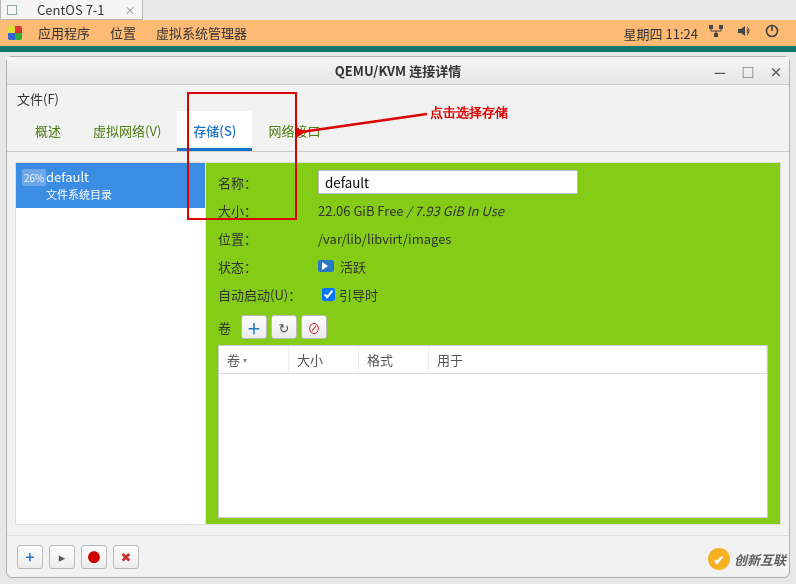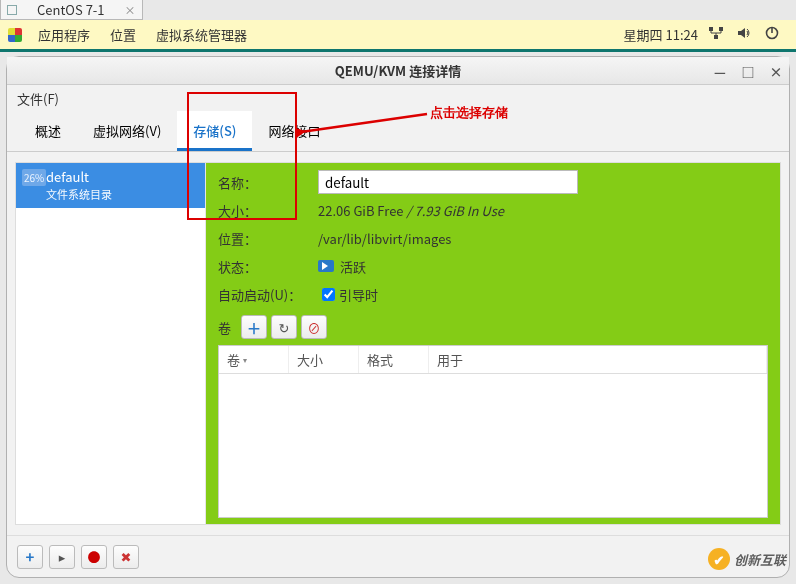--- a/index.html
+++ b/index.html
@@ -1,35 +1,35 @@
 <!DOCTYPE html>
 <html><head>
 <meta charset="utf-8">
 <style>
   * { box-sizing: border-box; font-family: "Noto Sans CJK SC", "WenQuanYi Micro Hei", sans-serif; }
   body { margin:0; padding:0; width:796px; height:584px; background:#e8e8e8; overflow:hidden; font-size:13px; color:#333; }
   .os-tab { position:absolute; top:0; left:0; background:#f5f5f5; border:1px solid #b8b8b8; border-top:none; height:20px; padding:1px 6px; display:flex; align-items:center; gap:20px; }
   .os-tab .sq { width:10px; height:10px; border:1px solid #8aa; }
   .os-tab .x { color:#888; font-size:11px; }
-  .menubar { position:absolute; top:20px; left:0; right:0; height:32px; background:#fef9c3; border-bottom:3px solid #0f766e; display:flex; align-items:center; padding:0 8px; }
+  .menubar { position:absolute; top:20px; left:0; right:0; height:32px; background:#fdba74; border-bottom:6px solid #0f766e; display:flex; align-items:center; padding:0 8px; }
   .menubar .ico { width:14px; height:14px; background:
      conic-gradient(#d33 0 25%, #3a3 0 50%, #36c 0 75%, #dd3 0);
      border-radius:2px; margin-right:6px;}
   .menubar .item { padding:0 10px; line-height:32px; }
   .menubar .spacer { flex:1; }
   .clock { margin-right:10px; }
   .tray { display:flex; gap:12px; padding-right:8px; color:#444;}
   .tray svg { width:16px; height:16px; }
-  .window { position:absolute; top:56px; left:6px; right:6px; bottom:6px; background:#f2f2f2; border:1px solid #b0b0b0; border-radius:13px; display:flex; flex-direction:column; }
+  .window { position:absolute; top:56px; left:6px; right:6px; bottom:6px; background:#f2f2f2; border:1px solid #b0b0b0; border-radius:6px; display:flex; flex-direction:column; }
   .titlebar { height:28px; background:linear-gradient(#f5f5f5,#e7e7e7); border-bottom:1px solid #ccc; display:flex; align-items:center; justify-content:center; position:relative; font-weight:bold; }
   .winbtns { position:absolute; right:6px; top:0; height:28px; display:flex; align-items:center; gap:14px; color:#555;}
   .winbtn { width:14px; height:14px; display:flex; align-items:center; justify-content:center; }
   .menurow { height:26px; padding:0 10px; display:flex; align-items:center; }
   .tabs { display:flex; padding:0 12px; gap:0; border-bottom:1px solid #ccc; }
-  .tab { padding:10px 16px 8px; color:#000000; border-bottom:3px solid transparent; }
+  .tab { padding:10px 16px 8px; color:#4d7c0f; border-bottom:3px solid transparent; }
   .tab.active { color:#1a73c9; border-bottom-color:#1a73c9; font-weight:500; background:#fff;}
   .body { flex:1; display:flex; background:#84cc16; margin:10px 8px; border:1px solid #ddd; }
   .side { width:190px; border-right:1px solid #e5e5e5; position:relative; background:#fff;}
   .pool { background:#3b8de3; color:#fff; padding:4px 8px 6px 30px; position:relative; }
   .pool .pct { position:absolute; left:6px; top:6px; font-size:10px; color:#eaf3ff; background:#6fa8e8; padding:1px 2px; border-radius:2px;}
   .pool .name { font-size:13px; }
   .pool .sub { font-size:11px; opacity:.95; }
   .detail { flex:1; padding:6px 12px; display:flex; flex-direction:column; }
   .row { display:flex; align-items:center; min-height:26px; margin-bottom:2px;}
   .lab { width:100px; text-align:left; }

